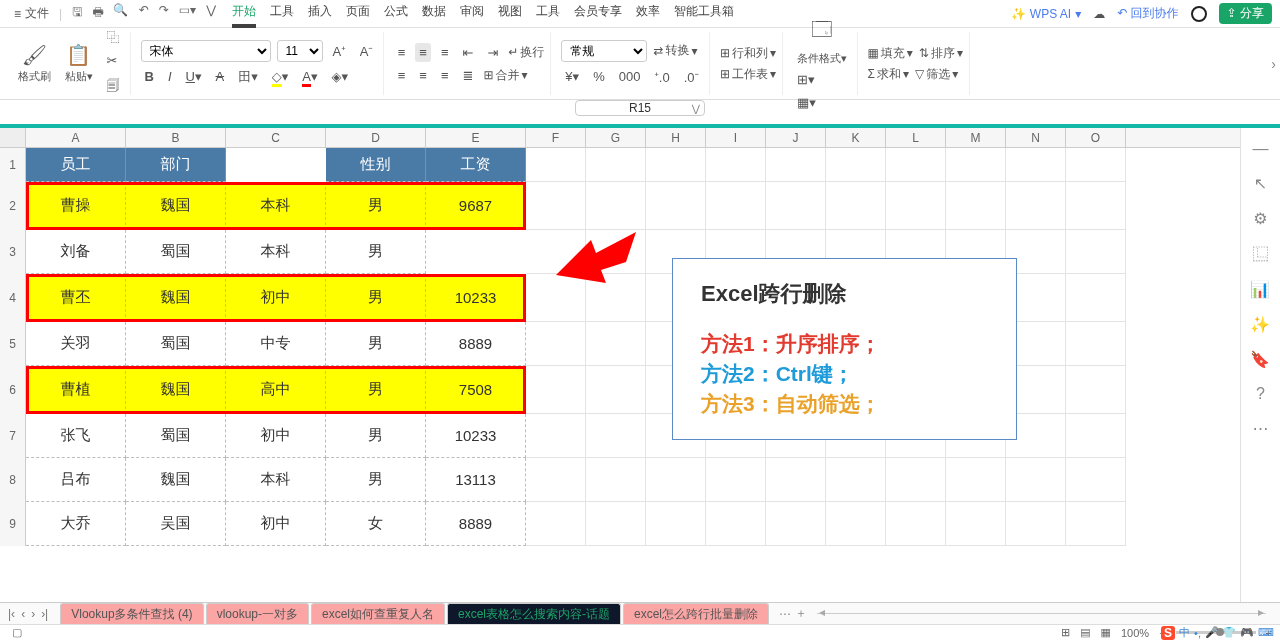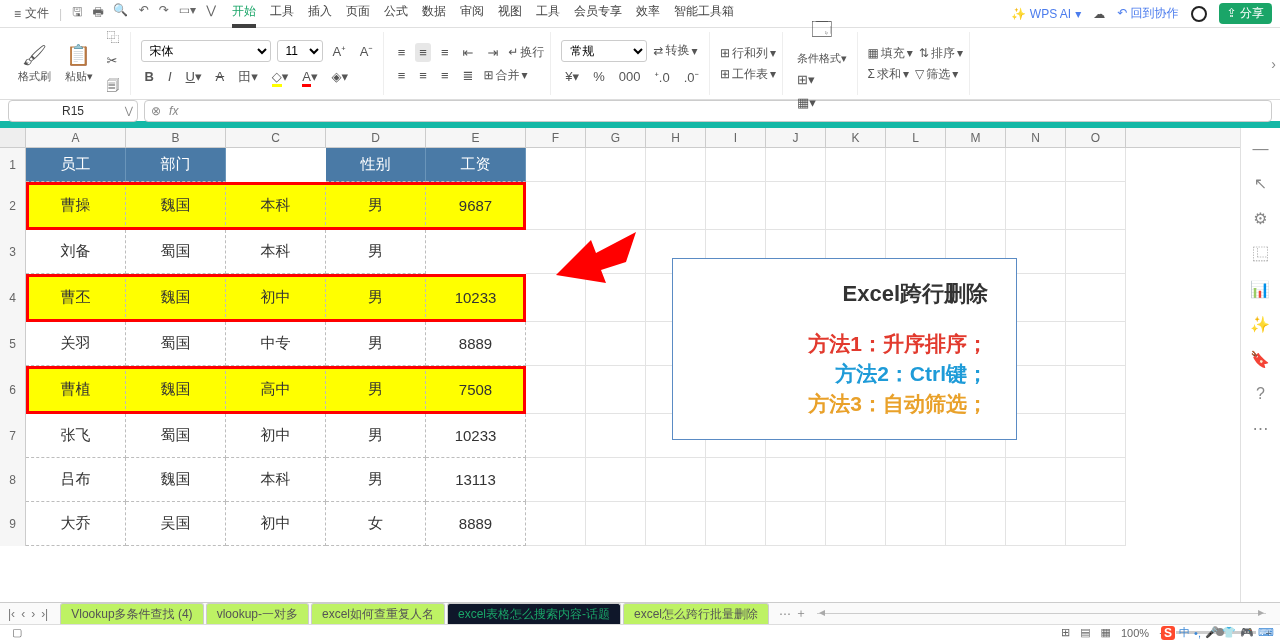--- a/index.html
+++ b/index.html
@@ -20,45 +20,45 @@
 .ribbon .grp { display:flex; flex-direction:column; justify-content:center; gap:4px; padding:0 6px; border-right:1px solid #eee; }
 .ribbon .grp:last-child{border-right:none;}
 .ribbon .row { display:flex; align-items:center; gap:6px; }
 .ribbon .big { display:flex; flex-direction:column; align-items:center; justify-content:center; font-size:11px; color:#555; gap:2px; padding:0 4px; }
 .ribbon .big .ic { font-size:20px; }
 .ribbon select, .ribbon .combo { height:22px; border:1px solid #ccc; border-radius:3px; padding:0 4px; background:#fff; font-size:12px; }
 .ribbon .btn { padding:2px 4px; border-radius:3px; color:#555; font-size:13px; }
 .ribbon .lbl-btn { display:flex; align-items:center; gap:2px; font-size:12px; color:#555; }
 .ribbon .expand { position:absolute; right:4px; top:50%; transform:translateY(-50%); font-size:14px; color:#888; }
 
-.fx-bar { display:flex; align-items:center; height:28px; border-bottom:7px solid #14b8a6; padding:0 8px; gap:6px; }
+.fx-bar { display:flex; align-items:center; height:28px; border-bottom:4px solid #14b8a6; padding:0 8px; gap:14px;flex-direction:column; }
 .fx-bar .namebox { width:130px; border:1px solid #ccc; border-radius:4px; height:22px; display:flex; align-items:center; justify-content:center; position:relative; }
 .fx-bar .namebox .dd { position:absolute; right:4px; color:#888; font-size:10px; }
 .fx-bar .fx-input { flex:1; border:1px solid #ccc; border-radius:4px; height:22px; display:flex; align-items:center; padding:0 6px; gap:8px; color:#888; }
 
 .sheet-area { position:absolute; top:128px; bottom:36px; left:0; right:40px; overflow:hidden; }
 .col-headers { display:flex; height:20px; background:#f6f6f6; border-bottom:1px solid #ccc; }
 .corner { width:26px; border-right:1px solid #ccc; background:#eee; }
 .ch { border-right:1px solid #ccc; text-align:center; font-size:12px; color:#666; line-height:20px; }
 .grid-body { position:relative; height:calc(100% - 20px); }
 .rowhdr { position:absolute; left:0; width:26px; background:#f6f6f6; border-right:1px solid #ccc; text-align:center; color:#666; }
 .cell { position:absolute; border-right:1px dashed #bdbdbd; border-bottom:1px dashed #bdbdbd; display:flex; align-items:center; justify-content:center; font-size:15px; }
 .hdr-cell { background:#4a7aa6; color:#fff; font-weight:normal; border-right:1px solid #6a95ba; }
 .yellow { background:#ffff00; }
 .red-frame { position:absolute; border:3px solid #ff0000; pointer-events:none; }
 
-.info-box { position:absolute; border:1px solid #5a8bc4; padding:20px 28px; background:#fff; text-align:right; }
+.info-box { position:absolute; border:1px solid #5a8bc4; padding:20px 28px; background:#fff; text-align:left; }
 .info-box .title { font-size:22px; font-weight:bold; margin-bottom:20px; }
 .info-box .m { font-size:21px; font-weight:bold; line-height:30px; }
 
 .side-panel { position:absolute; right:0; top:128px; bottom:36px; width:40px; border-left:1px solid #e0e0e0; display:flex; flex-direction:column; align-items:center; gap:16px; padding-top:12px; color:#888; font-size:16px; }
 
 .tabbar { position:absolute; bottom:16px; left:0; right:0; height:22px; border-top:1px solid #ccc; display:flex; align-items:center; padding:0 8px; gap:4px; font-size:12px; background:#fafafa; }
 .tabbar .nav { display:flex; gap:6px; color:#777; margin-right:8px; }
-.tabbar .tab { padding:2px 10px; border:1px solid #ccc; border-bottom:none; border-radius:3px 3px 0 0; background:#bef264; color:#555; }
+.tabbar .tab { padding:2px 10px; border:1px solid #ccc; border-bottom:none; border-radius:3px 3px 0 0; background:#fca5a5; color:#555; }
 .tabbar .tab.active { background:#0f172a; color:#1aa568; }
 .statusbar { position:absolute; bottom:0; left:0; right:0; height:16px; border-top:1px solid #ddd; display:flex; align-items:center; justify-content:flex-end; padding:0 8px; gap:10px; font-size:11px; color:#666; background:#fff; }
 .statusbar .zoom-slider { width:80px; height:3px; background:#ccc; position:relative; }
 .statusbar .zoom-slider::after{content:"";position:absolute;left:50%;top:-3px;width:8px;height:8px;border-radius:50%;background:#888;}
 .tray { position:absolute; right:6px; bottom:0; display:flex; gap:4px; align-items:center; }
 .tray .t-ic { width:14px; height:14px; border-radius:2px; }
 </style>
 </head>
 <body>
 

